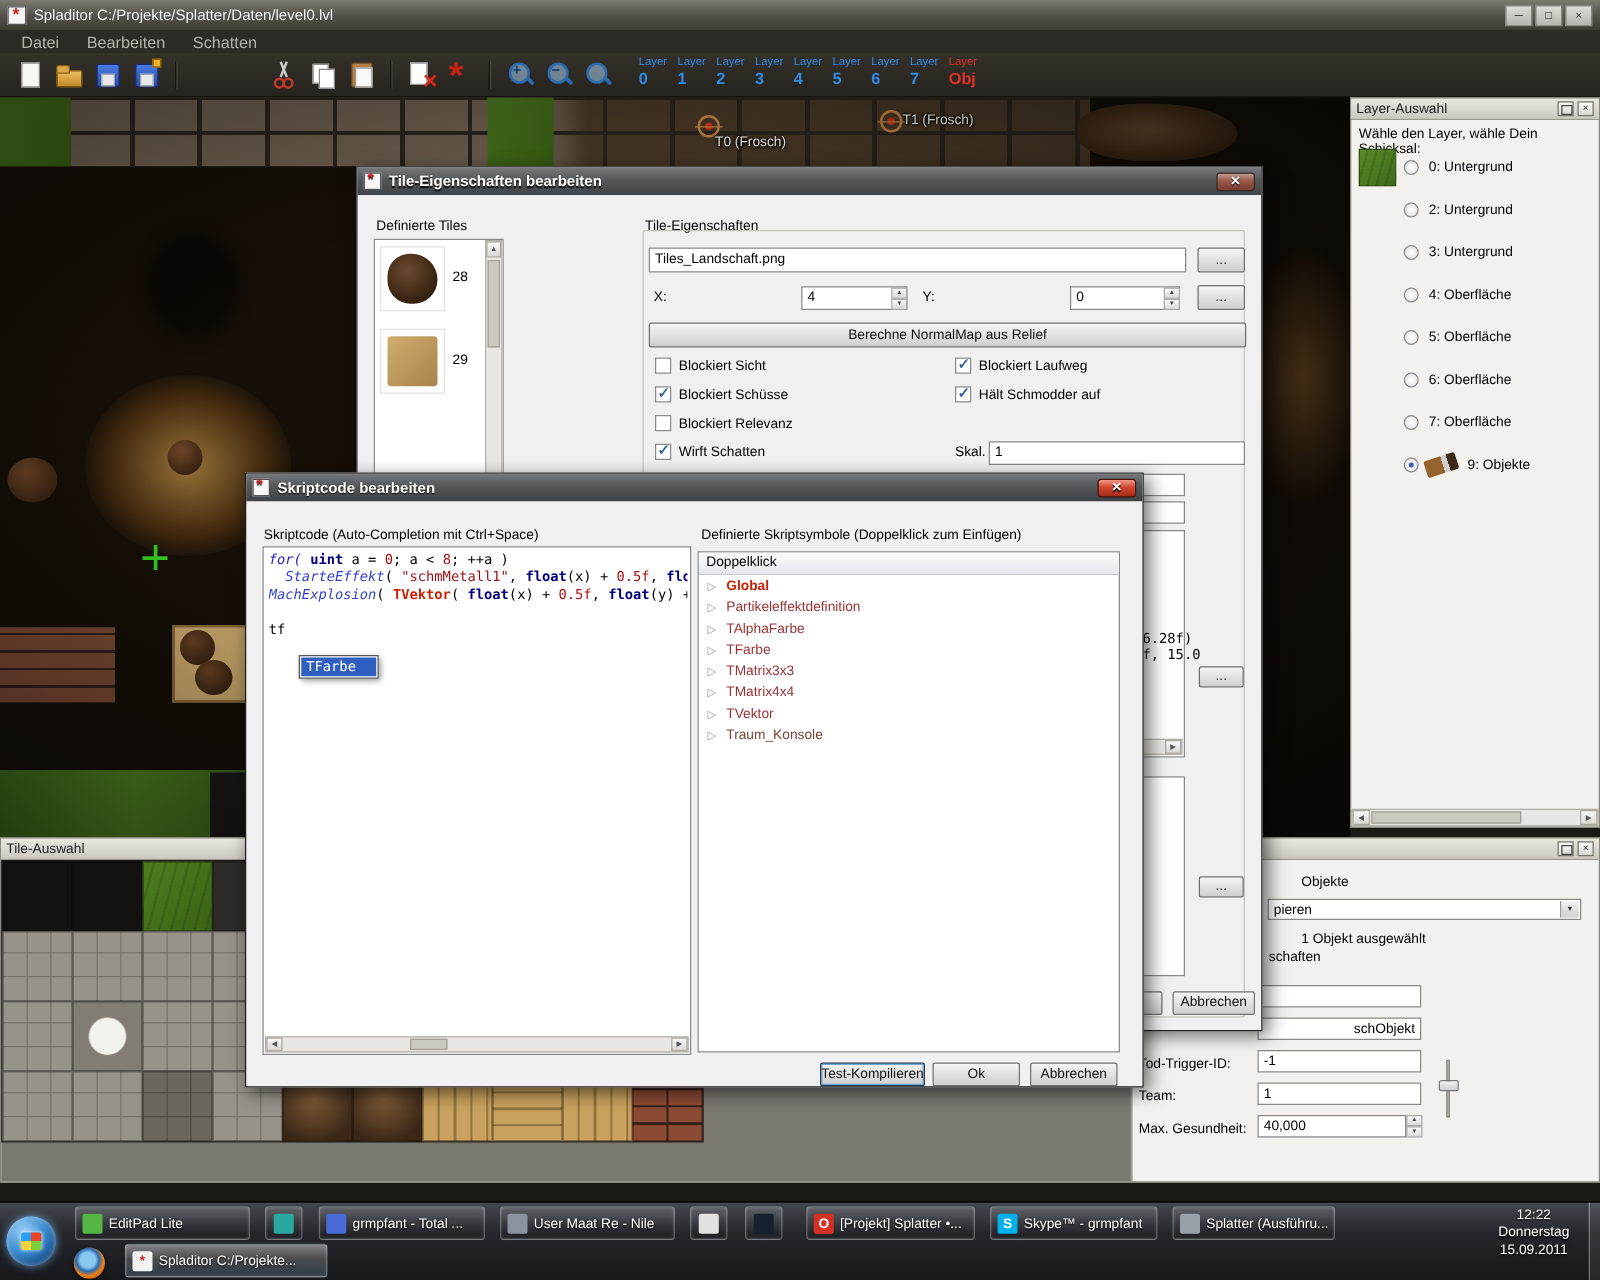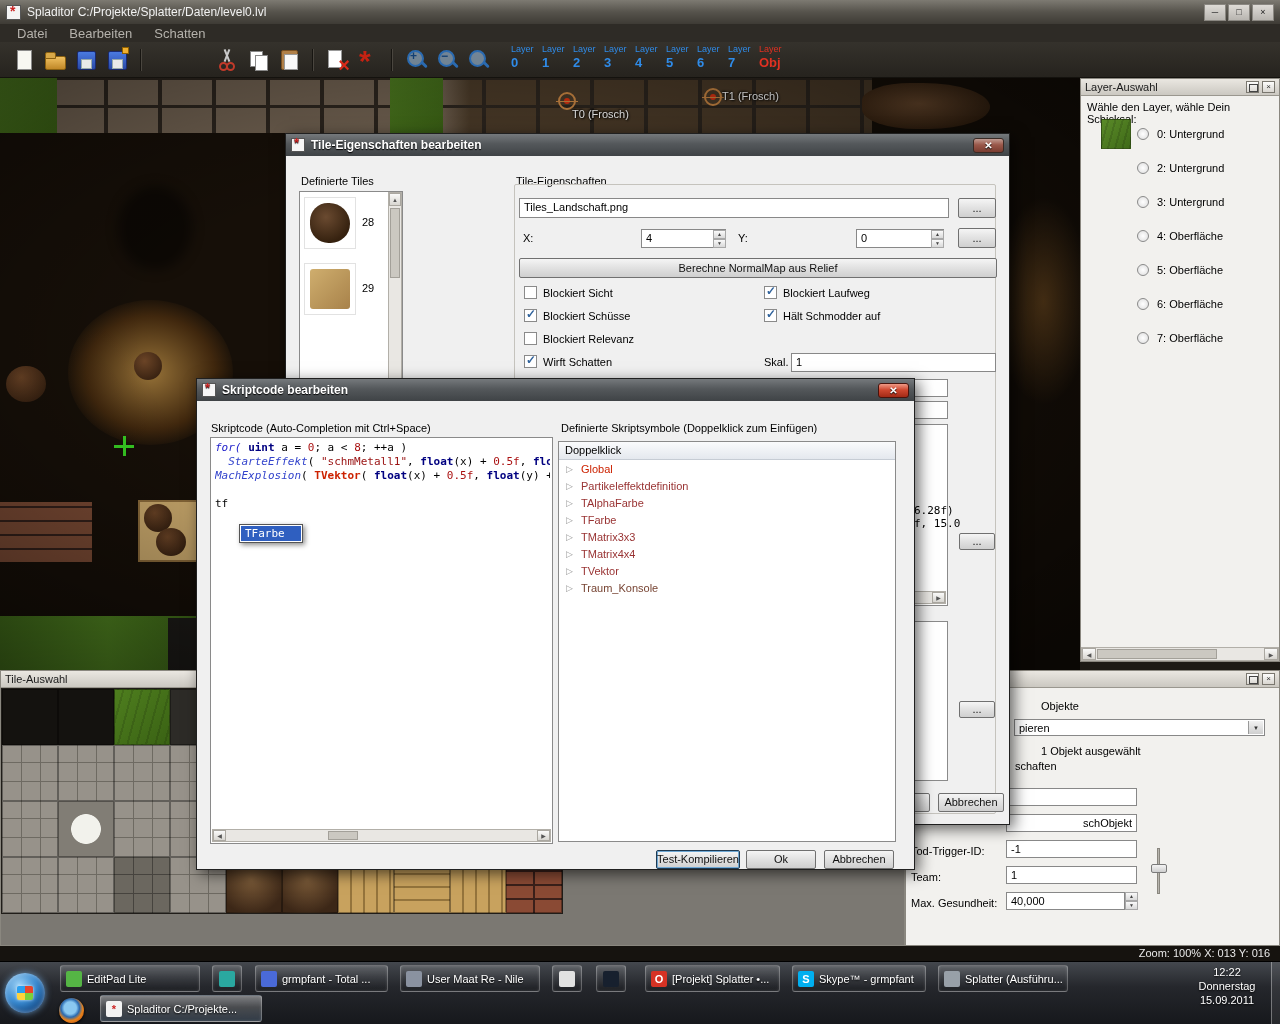--- a/index.html
+++ b/index.html
@@ -72,21 +72,21 @@
 
 
 .panel{position:absolute;background:#f2f1ee;border:1px solid #8a877f;}
 .panel-header{height:17px;background:linear-gradient(#eae7e1,#cbc8c1);border-bottom:1px solid #9a978f;display:flex;align-items:center;padding:0 4px;color:#1a1a1a;font-size:11px;}
 .ph-title{flex:1;white-space:nowrap;overflow:hidden;}
 .ph-btn{width:13px;height:12px;margin-left:3px;border:1px solid #7a776f;background:linear-gradient(#fdfdfc,#d9d6d0);font-size:8px;line-height:10px;text-align:center;color:#333;position:relative;}
 .ph-float::before{content:'';position:absolute;left:2px;top:2px;width:7px;height:6px;border:1px solid #444;}
 .panel-body{position:absolute;left:0;top:17px;right:0;bottom:0;}
 
 .lp-hint{position:absolute;left:6px;top:5px;font-size:11px;}
-.layer-list{position:absolute;left:16px;top:21px;right:2px;}
+.layer-list{position:absolute;left:2px;top:21px;right:2px;}
 .layer-item{height:34px;display:flex;align-items:center;padding-left:4px;}
 .thumb{width:30px;height:30px;margin-right:6px;flex:none;border:1px solid rgba(0,0,0,.3);}
 .thumb.none{visibility:hidden;}
 .thumb.grass{background:repeating-linear-gradient(105deg,rgba(0,0,0,0) 0 5px,rgba(0,0,0,.12) 5px 7px),linear-gradient(135deg,#5a8a28,#3f6a18);}
 .thumb.dirt{background:repeating-linear-gradient(15deg,rgba(0,0,0,0) 0 4px,rgba(0,0,0,.15) 4px 6px),linear-gradient(135deg,#8a7a62,#574a38);}
 .radio{width:12px;height:12px;border-radius:50%;border:1px solid #8a8a8a;background:radial-gradient(#fff,#dcdcdc);flex:none;position:relative;}
 .radio.sel::after{content:'';position:absolute;left:3px;top:3px;width:4px;height:4px;border-radius:50%;background:#2f5fb8;}
 .brush{width:26px;height:14px;margin-left:5px;flex:none;border-radius:2px;transform:rotate(-18deg);background:linear-gradient(90deg,#96622e 0 55%,#d0d0d0 55% 72%,#3a2a1a 72%);}
 .lab{margin-left:8px;}
 
@@ -319,20 +319,26 @@
           </div>
           <div class="layer-item">
             <div class="thumb none"></div>
             <div class="radio"></div>
             <div class="lab">6: Oberfläche</div>
           </div>
           <div class="layer-item">
             <div class="thumb none"></div>
             <div class="radio"></div>
             <div class="lab">7: Oberfläche</div>
+          </div>
+          <div class="layer-item">
+            <div class="thumb none"></div>
+            <div class="radio sel"></div>
+            <div class="brush"></div>
+            <div class="lab">9: Objekte</div>
           </div>
         </div>
       <div class="hscroll" style="left:0;bottom:0;right:0;height:14px;">
         <span class="sb-btn" style="left:0;top:0;width:14px;height:12px;line-height:12px;">◀</span>
         <span class="sb-thumb" style="left:15px;top:1px;width:120px;height:10px;"></span>
         <span class="sb-btn" style="right:0;top:0;width:14px;height:12px;line-height:12px;">▶</span>
       </div>
     </div>
   </div>
 
@@ -393,23 +399,20 @@
       <div class="tf" style="left:100px;top:204px;width:119px;height:18px;">40,000</div>
       <div class="spin-ar" style="left:219px;top:204px;height:18px;">
           <i>▲</i>
           <i>▼</i>
         </div>
       <div class="vslider-track" style="left:251px;top:160px;height:46px;"></div>
       <div class="vslider-handle" style="left:245px;top:176px;"></div>
     </div>
   </div>
 
-  <div class="statusbar">
-    <span>Zoom: 100% X: 013 Y: 016</span>
-  </div>
 
   <div class="dialog" style="left:285px;top:133px;width:725px;height:692px;z-index:10;">
     <div class="dlg-title">
       <span class="dlg-icon"></span>
       <span>Tile-Eigenschaften bearbeiten</span>
       <span class="dlg-close dim">✕</span>
     </div>
     <div class="dlg-body">
       <div class="dlabel" style="left:15px;top:19px;">Definierte Tiles</div>
       <div class="listbox" style="left:13px;top:35px;width:104px;height:625px;">
@@ -503,21 +506,21 @@
           <span class="sb-thumb" style="left:115px;top:1px;width:30px;height:9px;"></span>
           <span class="sb-btn" style="right:0;top:0;width:13px;height:11px;line-height:11px;">▶</span>
         </div>
       </div>
       <div class="dlabel" style="left:364px;top:21px;">Definierte Skriptsymbole (Doppelklick zum Einfügen)</div>
       <div class="whitebox" style="left:361px;top:40px;width:338px;height:401px;">
         <div class="sym-head">Doppelklick</div>
         <div>
             <div class="tree-item">
               <div class="tw">▷</div>
-              <div class="tl" style="color: rgb(204, 34, 0);">Global</div>
+              <div class="tl" style="color: rgb(204, 34, 0); font-weight: bold;">Global</div>
             </div>
             <div class="tree-item">
               <div class="tw">▷</div>
               <div class="tl" style="color: rgb(153, 51, 51);">Partikeleffektdefinition</div>
             </div>
             <div class="tree-item">
               <div class="tw">▷</div>
               <div class="tl" style="color: rgb(153, 51, 51);">TAlphaFarbe</div>
             </div>
             <div class="tree-item">

